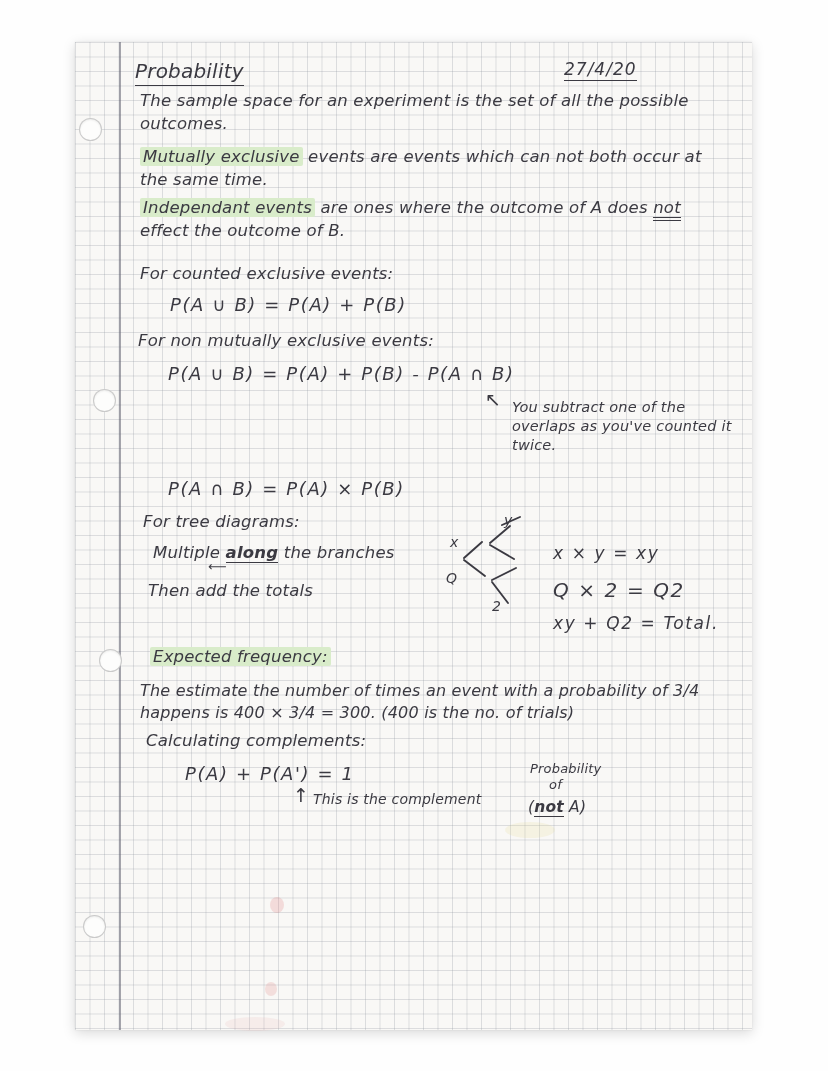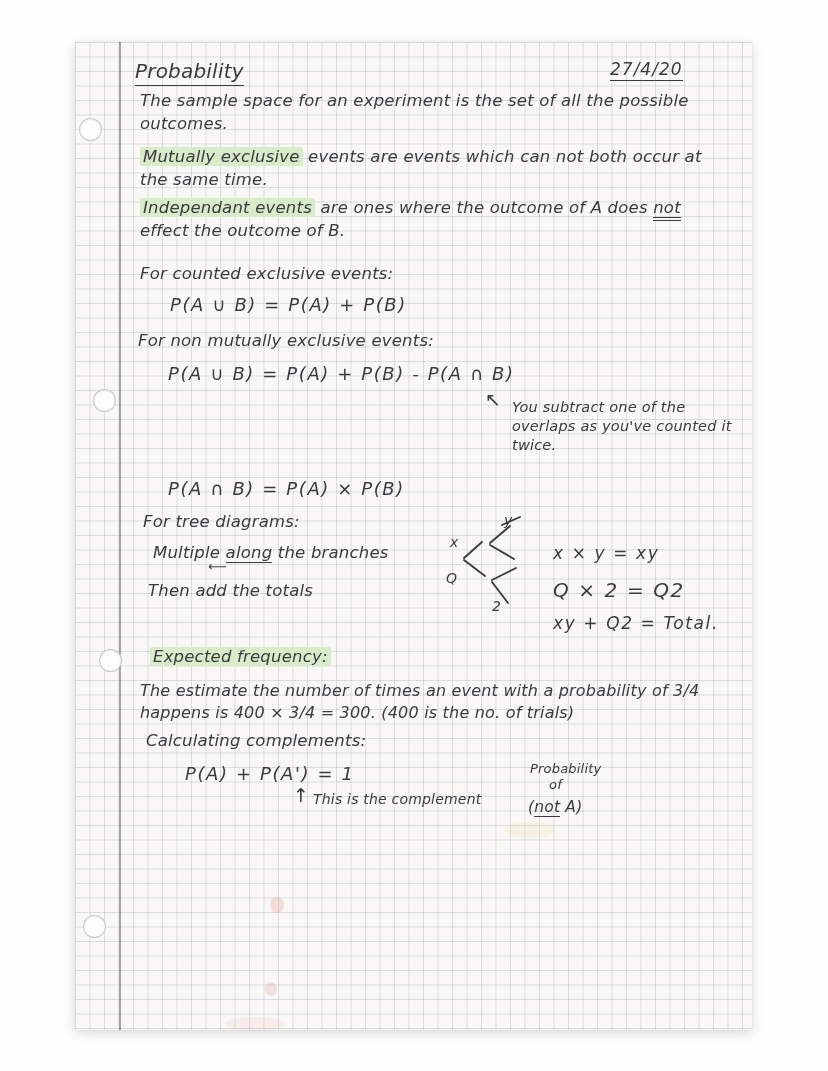--- a/index.html
+++ b/index.html
@@ -56,20 +56,21 @@
     padding-bottom: 1px;
     letter-spacing: 1px;
   }
   .hl {
     background: var(--highlight, #d9ecca);
     padding: 0 3px;
     border-radius: 2px;
   }
   .u {
     border-bottom: 1.6px solid var(--ink, #3b3a42);
+    font-weight: bold;
   }
   .uu {
     border-bottom: 4px double var(--ink, #3b3a42);
   }
   .margin-line {
     position: absolute;
     left: 44px;
     top: 0;
     width: 1.6px;
     height: 100%;
@@ -129,21 +130,21 @@
     <div class="hole" style="left:8px; top:873px;"></div>
 
     <div class="smudge" style="left:195px; top:855px; width:14px; height:16px; background:rgba(222,120,120,0.22);"></div>
     <div class="smudge" style="left:190px; top:940px; width:12px; height:14px; background:rgba(222,120,120,0.20);"></div>
     <div class="smudge" style="left:150px; top:975px; width:60px; height:14px; background:rgba(230,170,170,0.15);"></div>
     <div class="smudge" style="left:430px; top:780px; width:50px; height:16px; background:rgba(225,215,140,0.18);"></div>
 
     <div class="hw" style="left:60px; top:16px;">
       <span class="title-text">Probability</span>
     </div>
-    <div class="hw" style="left:535px; top:16px;">
+    <div class="hw" style="left:489px; top:16px;">
       <span class="date-text">27/4/20</span>
     </div>
 
     <p class="hw" style="left:65px; top:48px; width:575px;">The sample space for an experiment is the set of all the possible outcomes.</p>
 
     <p class="hw" style="left:65px; top:104px; width:578px;"><span class="hl">Mutually exclusive</span><span> events are events which can not both occur at the same time.</span></p>
 
     <p class="hw" style="left:65px; top:155px; width:588px;"><span class="hl">Independant events</span><span> are ones where the outcome of A does </span><span class="uu">not</span><span> effect the outcome of B.</span></p>
 
     <p class="hw" style="left:65px; top:221px;">For counted exclusive events:</p>

